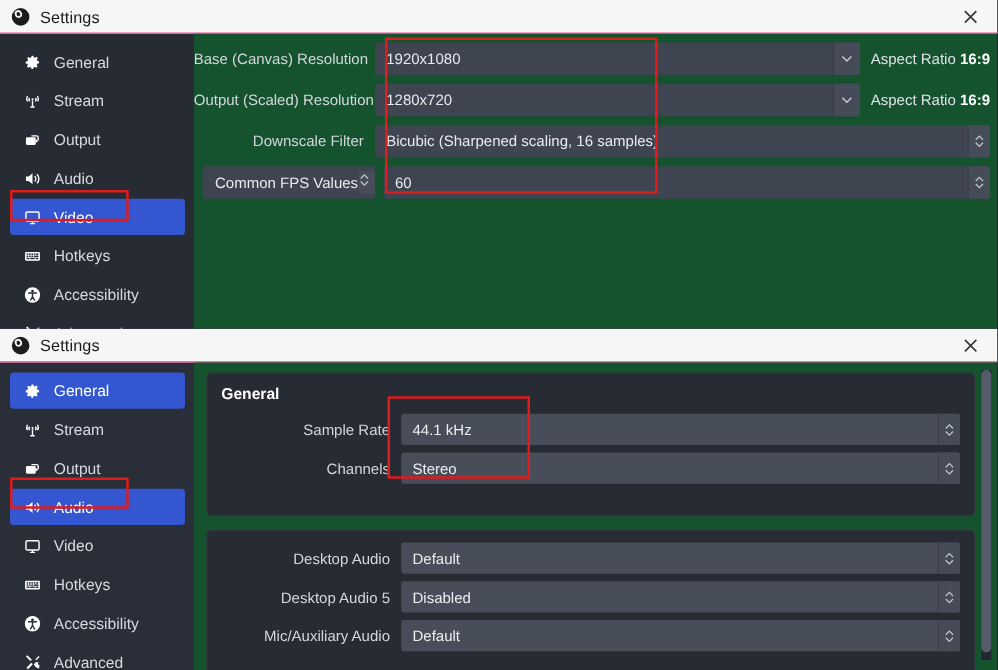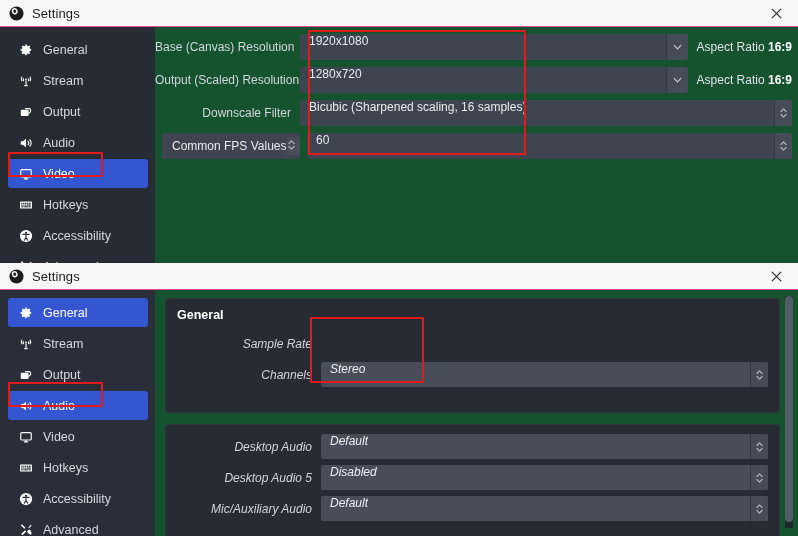--- a/index.html
+++ b/index.html
@@ -120,21 +120,21 @@
   }
 
   
   .combo {
     flex: 1 1 auto;
     height: 26px;
     background: #3f4550;
     border: none;
     border-radius: 2px;
     display: flex;
-    align-items: flex-start;
+    align-items: center;
     position: relative;
     min-width: 0;
   }
   .combo .cval {
     padding-left: 9px;
     color: #e8eaee;
     font-size: 12px;
     white-space: nowrap;
     overflow: hidden;
   }
@@ -212,21 +212,20 @@
     color: #ffffff;
     font-size: 12.5px;
     font-weight: bold;
     margin-bottom: 9px;
   }
   .brow {
     display: flex;
     align-items: center;
     height: 25px;
     margin-bottom: 6px;
-    font-style: italic;
   }
   .brow:last-child { margin-bottom: 14px; }
   .brow .lbl {
     width: 144px;
     text-align: right;
     padding-right: 9px;
     color: #d3d6dd;
     font-size: 12px;
     white-space: nowrap;
     flex: 0 0 auto;
@@ -591,20 +590,29 @@
         </div>
       </div>
 
       <div class="content content-bottom">
 
         <div class="groupbox">
           <div class="gtitle">General</div>
 
           <div class="brow">
             <div class="lbl">Sample Rate</div>
+            <div class="combo">
+              <span class="cval">44.1 kHz</span>
+              <span class="cspin">
+                <svg width="9" height="12" viewBox="0 0 10 14">
+                  <path d="M1.6 5.6L5 2.2l3.4 3.4" stroke="#c2c6cd" stroke-width="1.2" fill="none"></path>
+                  <path d="M1.6 8.4L5 11.8l3.4-3.4" stroke="#c2c6cd" stroke-width="1.2" fill="none"></path>
+                </svg>
+              </span>
+            </div>
           </div>
 
           <div class="brow">
             <div class="lbl">Channels</div>
             <div class="combo">
               <span class="cval">Stereo</span>
               <span class="cspin">
                 <svg width="9" height="12" viewBox="0 0 10 14">
                   <path d="M1.6 5.6L5 2.2l3.4 3.4" stroke="#c2c6cd" stroke-width="1.2" fill="none"></path>
                   <path d="M1.6 8.4L5 11.8l3.4-3.4" stroke="#c2c6cd" stroke-width="1.2" fill="none"></path>

